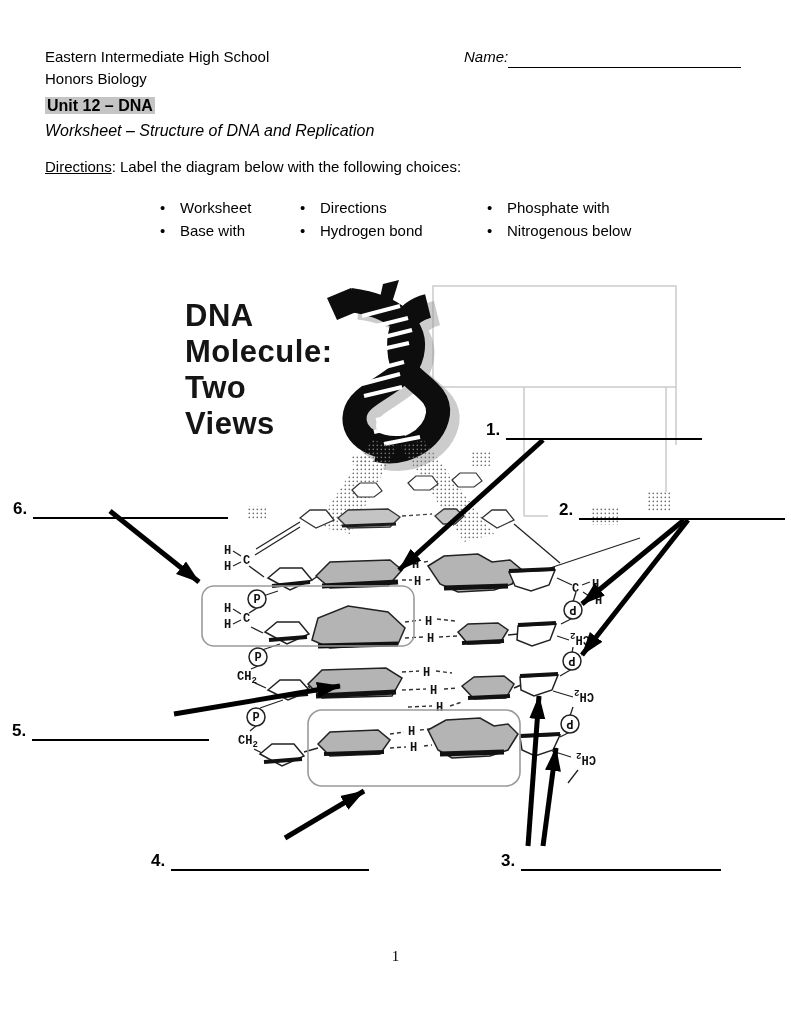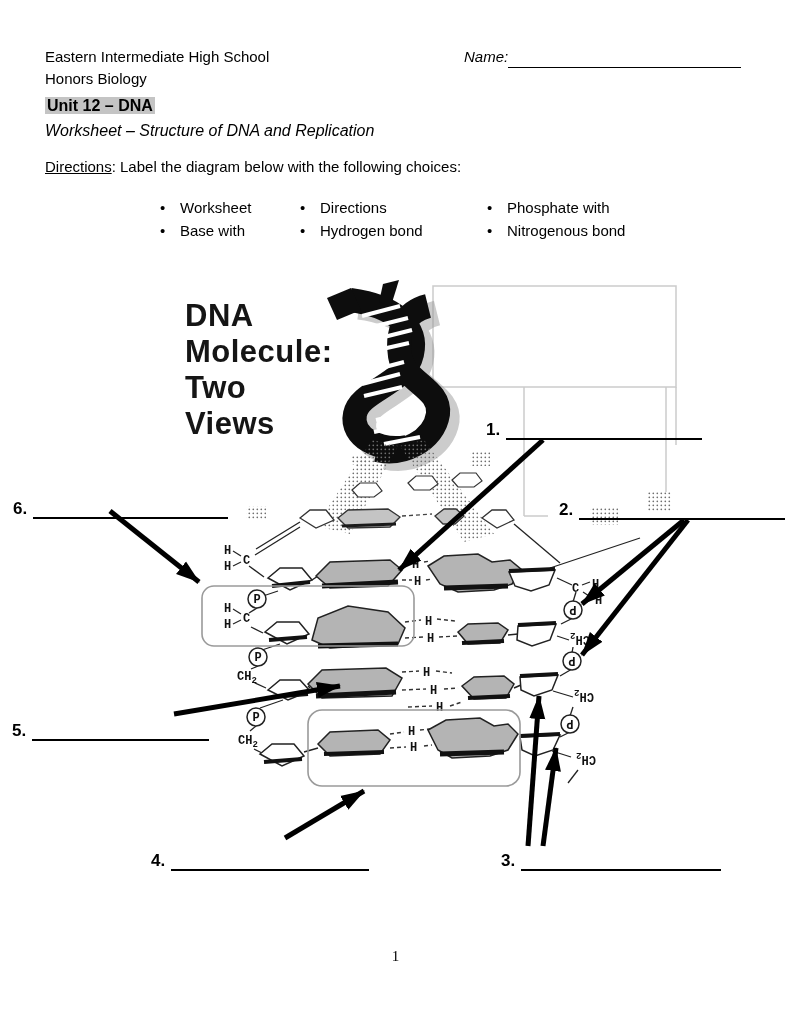--- a/index.html
+++ b/index.html
@@ -92,21 +92,21 @@
           <span>Hydrogen bond</span>
         </div>
     </div>
     <div class="wcol3">
       <div class="witem">
           <span class="bullet">•</span>
           <span>Phosphate with</span>
         </div>
       <div class="witem">
           <span class="bullet">•</span>
-          <span>Nitrogenous bond</span>
+          <span>Nitrogenous below</span>
         </div>
     </div>
   </div>
 
   <div class="dlabel" id="dl1">
       <span class="num">1.</span>
       <span class="ablank"></span>
     </div>
   <div class="dlabel" id="dl2">
       <span class="num">2.</span>

